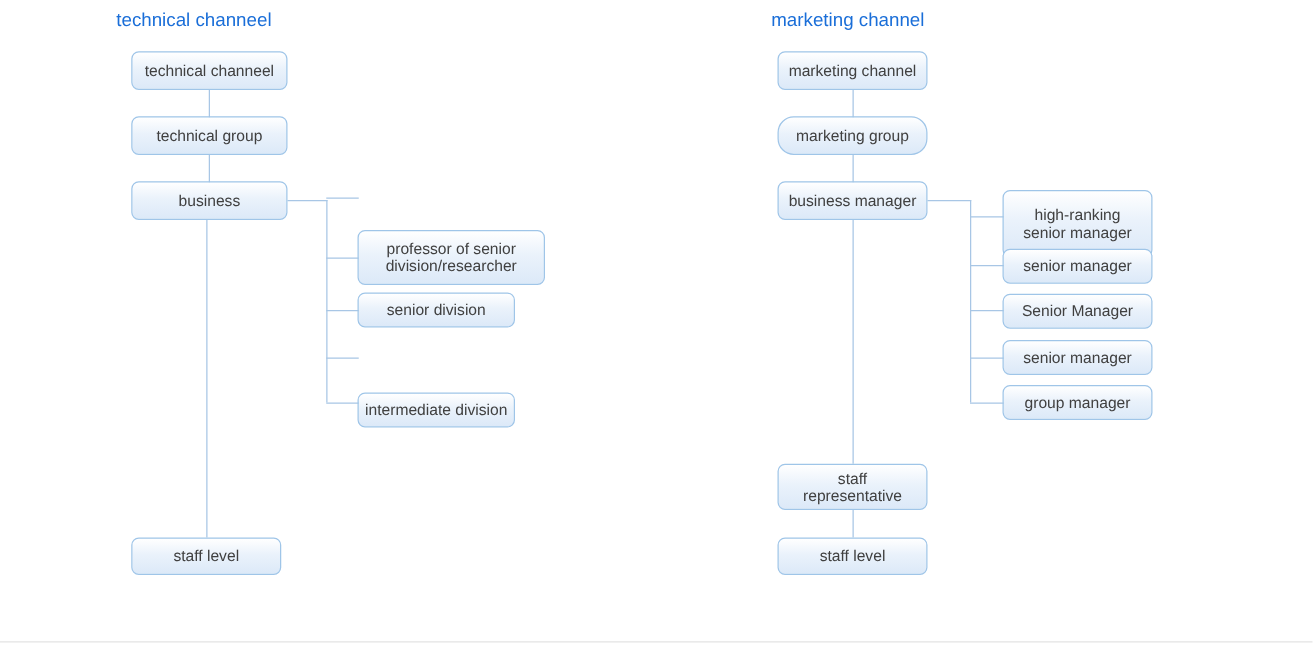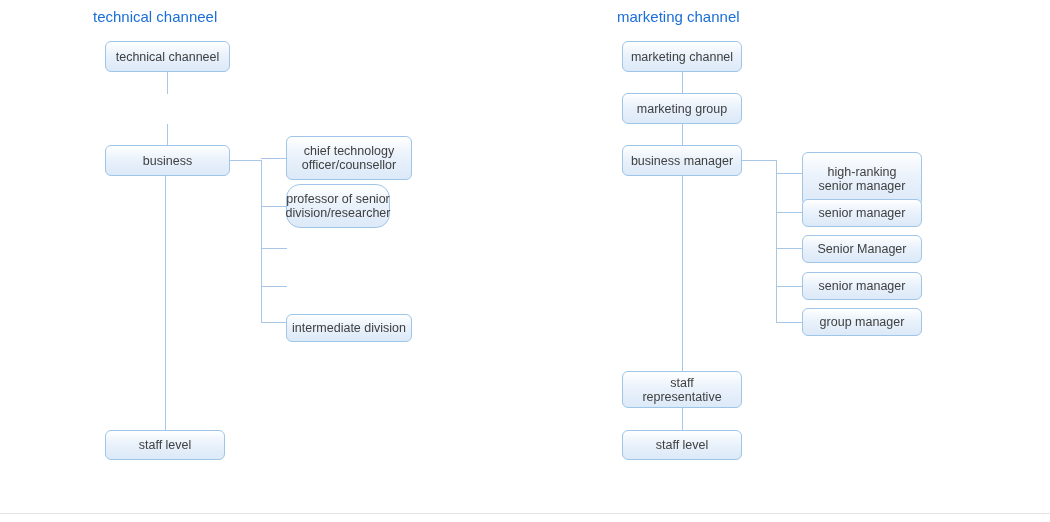--- a/index.html
+++ b/index.html
@@ -88,29 +88,29 @@
   <div class="line h" style="left:230px; top:160px; width:32px;"></div>
   <div class="line v" style="left:261px; top:160px; height:162px;"></div>
   <div class="line h" style="left:261px; top:158px; width:26px;"></div>
   <div class="line h" style="left:261px; top:206px; width:26px;"></div>
   <div class="line h" style="left:261px; top:248px; width:26px;"></div>
   <div class="line h" style="left:261px; top:286px; width:26px;"></div>
   <div class="line h" style="left:261px; top:322px; width:26px;"></div>
 
   <div class="node" style="left:105px; top:41px; width:125px; height:31px;">technical channeel</div>
 
+  <div class="node" style="left:105px; top:93px; width:125px; height:31px;">technical group</div>
 
   <div class="node" style="left:105px; top:145px; width:125px; height:31px;">business</div>
 
-  <div class="node" style="left:286px; top:136px; width:126px; height:44px;">chief technology
-officer/counsellor</div>
 
-  <div class="node" style="left:286px; top:184px; width:104px; height:44px;border-radius:14px;">professor of senior
+  <div class="node" style="left:286px; top:184px; width:150px; height:44px;">professor of senior
 division/researcher</div>
 
+  <div class="node" style="left:286px; top:234px; width:126px; height:28px;">senior division</div>
 
   <div class="node" style="left:286px; top:272px; width:126px; height:28px;margin-top:42px;">intermediate division</div>
 
 
   <div class="node" style="left:105px; top:430px; width:120px; height:30px;">staff level</div>
 
   <div class="chart-title" id="title-marketing">marketing channel</div>
 
   <div class="line v" style="left:682px; top:72px; height:22px;"></div>
   <div class="line v" style="left:682px; top:124px; height:22px;"></div>
@@ -120,21 +120,21 @@
   <div class="line h" style="left:742px; top:160px; width:35px;"></div>
   <div class="line v" style="left:776px; top:160px; height:162px;"></div>
   <div class="line h" style="left:776px; top:173px; width:27px;"></div>
   <div class="line h" style="left:776px; top:212px; width:27px;"></div>
   <div class="line h" style="left:776px; top:248px; width:27px;"></div>
   <div class="line h" style="left:776px; top:286px; width:27px;"></div>
   <div class="line h" style="left:776px; top:322px; width:27px;"></div>
 
   <div class="node" style="left:622px; top:41px; width:120px; height:31px;">marketing channel</div>
 
-  <div class="node" style="left:622px; top:93px; width:120px; height:31px;">marketing group</div>
+  <div class="node" style="left:622px; top:93px; width:120px; height:31px;border-radius:13px;">marketing group</div>
 
   <div class="node" style="left:622px; top:145px; width:120px; height:31px;">business manager</div>
 
   <div class="node" style="left:802px; top:152px; width:120px; height:54px;">high-ranking
 senior manager</div>
 
   <div class="node" style="left:802px; top:199px; width:120px; height:28px;">senior manager</div>
 
   <div class="node" style="left:802px; top:235px; width:120px; height:28px;">Senior Manager</div>
 

